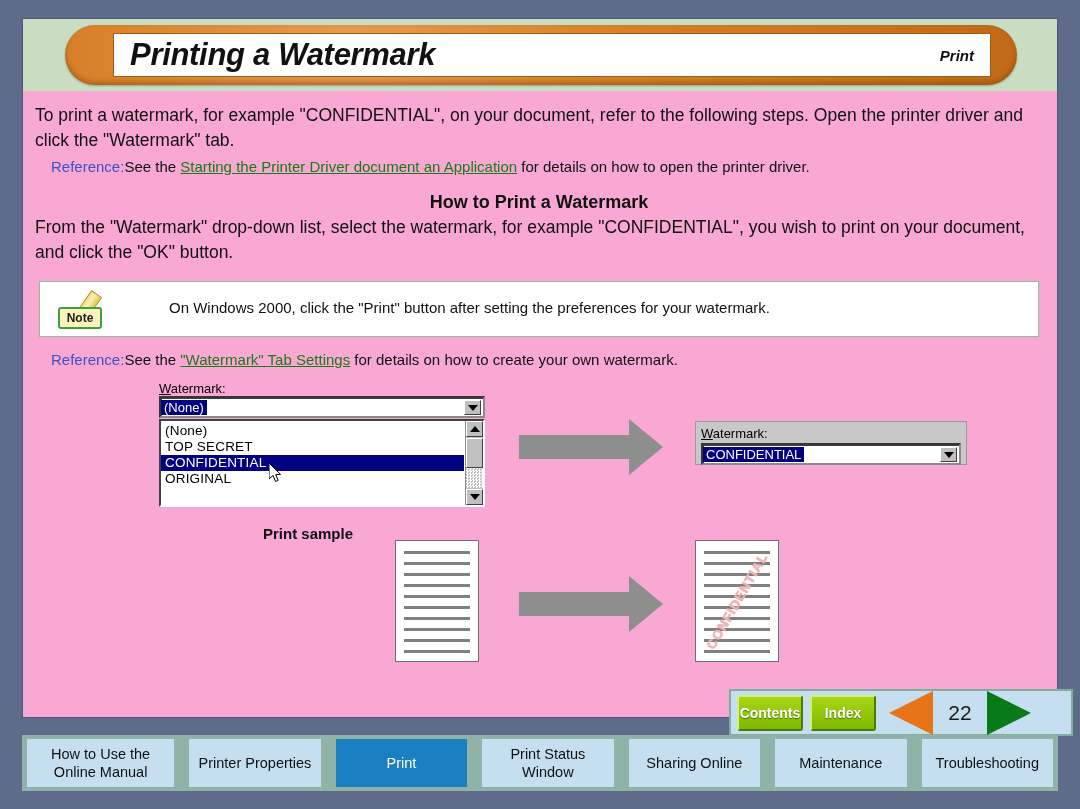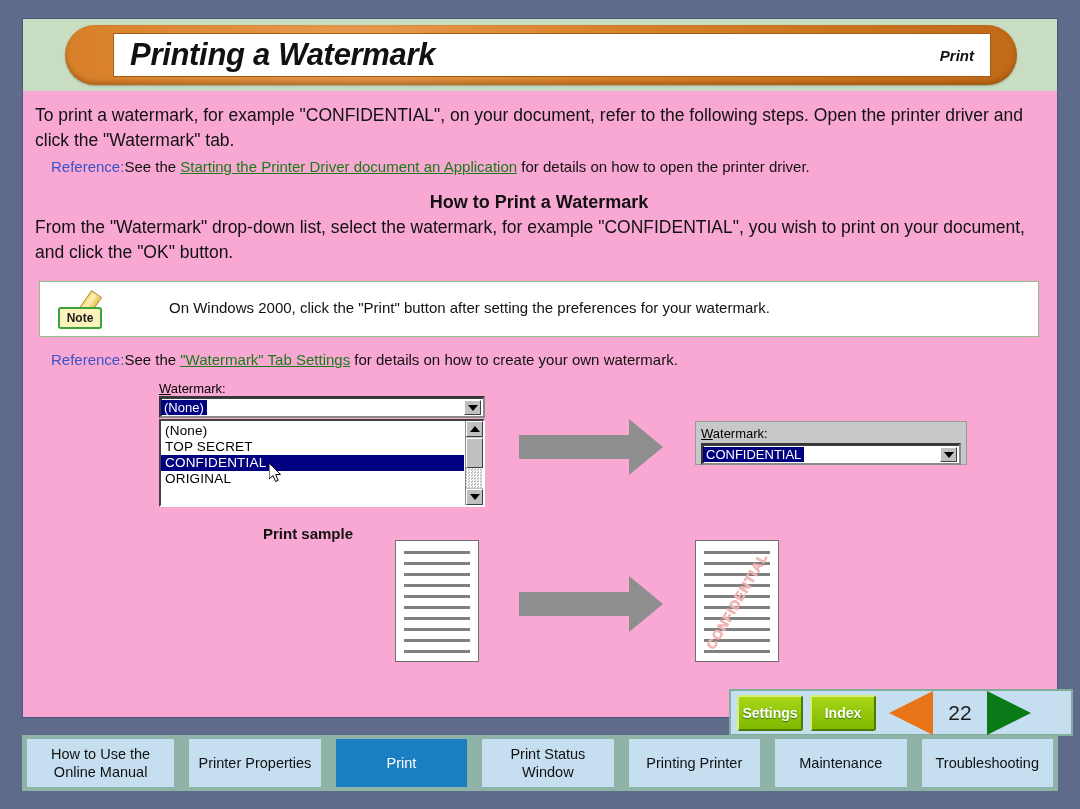--- a/index.html
+++ b/index.html
@@ -322,32 +322,32 @@
         <div></div>
           <div></div>
           <div></div>
           <div></div>
           <div></div>
       </div>
       <div class="wm">CONFIDENTIAL</div>
     </div>
 
     <div id="navbar">
-      <div class="gbtn">Settings</div>
+      <div class="gbtn">Contents</div>
       <div class="gbtn">Index</div>
       <div id="prev-arrow"></div>
       <div id="page-num">22</div>
       <div id="next-arrow"></div>
     </div>
 
   </div>
 
   <div id="tabbar">
     <div class="tab wide">How to Use the<br>Online Manual</div>
     <div class="tab">Printer Properties</div>
     <div class="tab active">Print</div>
     <div class="tab">Print Status<br>Window</div>
-    <div class="tab">Printing Printer</div>
+    <div class="tab">Sharing Online</div>
     <div class="tab">Maintenance</div>
     <div class="tab">Troubleshooting</div>
   </div>
 
 </div>
 
 </body></html>

